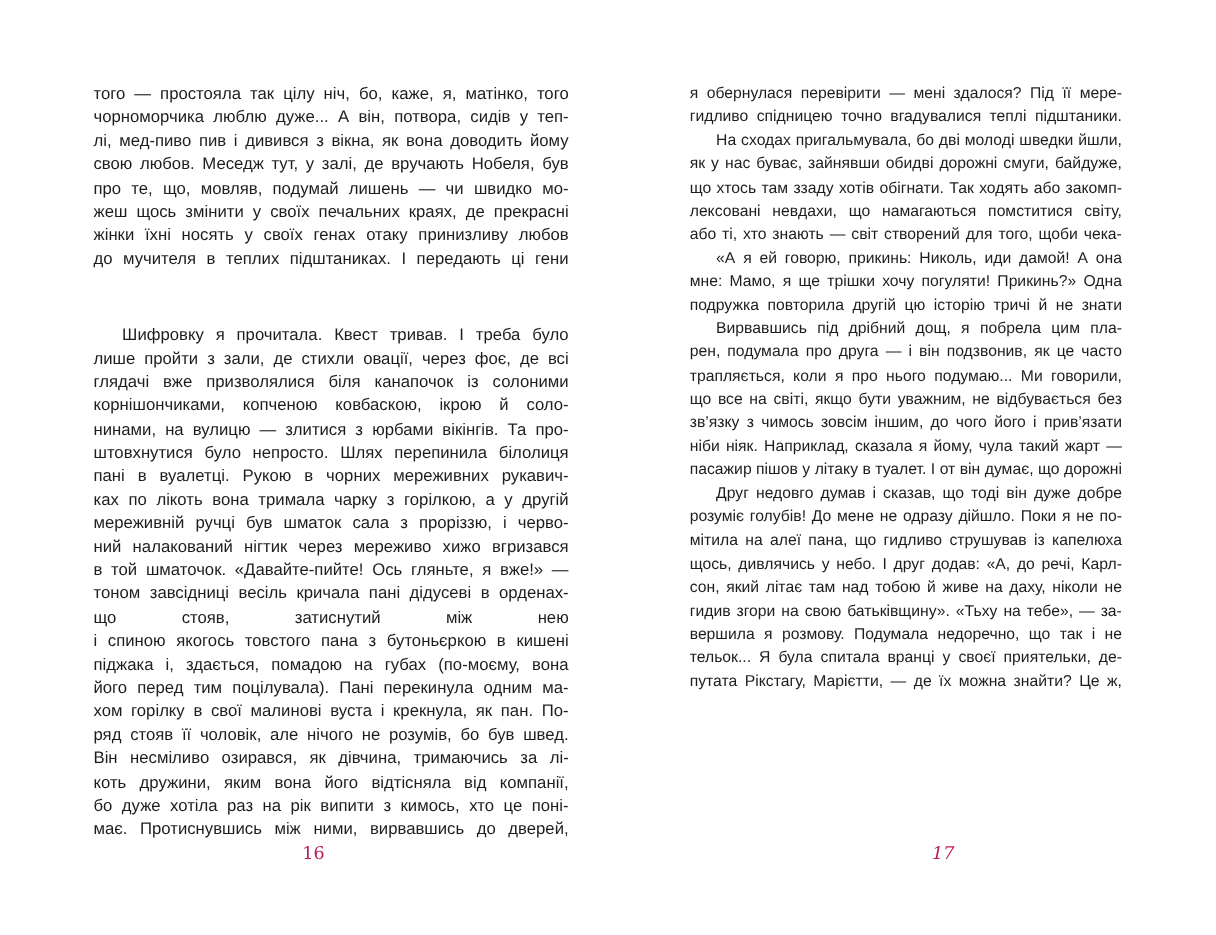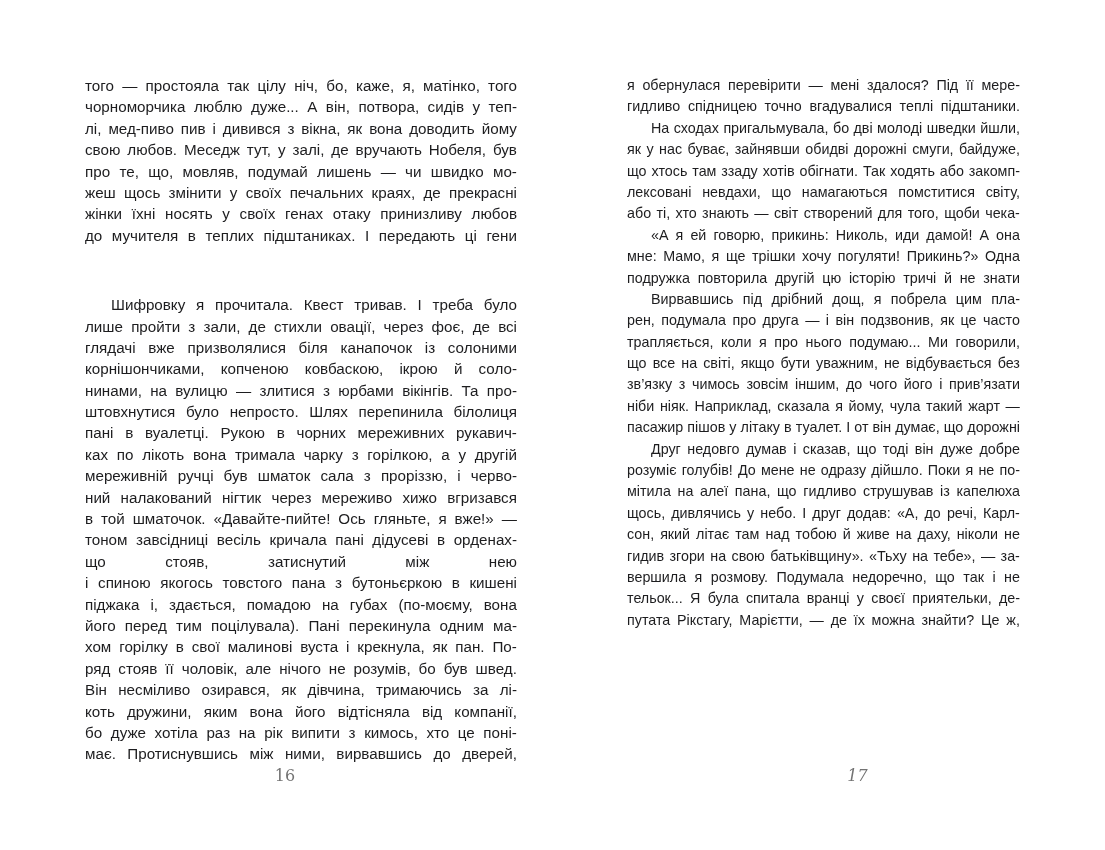--- a/index.html
+++ b/index.html
@@ -28,21 +28,21 @@
     justify-content: space-between;
   }
   #col-left  .line.just.indent { padding-left: 26px; margin-top: 48px; }
   #col-right .line.just.indent { padding-left: 24px; }
   .page-number {
     position: absolute;
     top: 766px;
     text-align: center;
     font-family: "DejaVu Serif", serif;
     font-size: 16px;
-    color: #737373;
+    color: #be185d;
   }
   #pn-left  { left: 85px;  width: 400px; }
   #pn-right { left: 661px; width: 393px; font-style: italic; }
 </style>
 </head>
 <body>
 
 <div class="spread">
 
   <div class="page">

